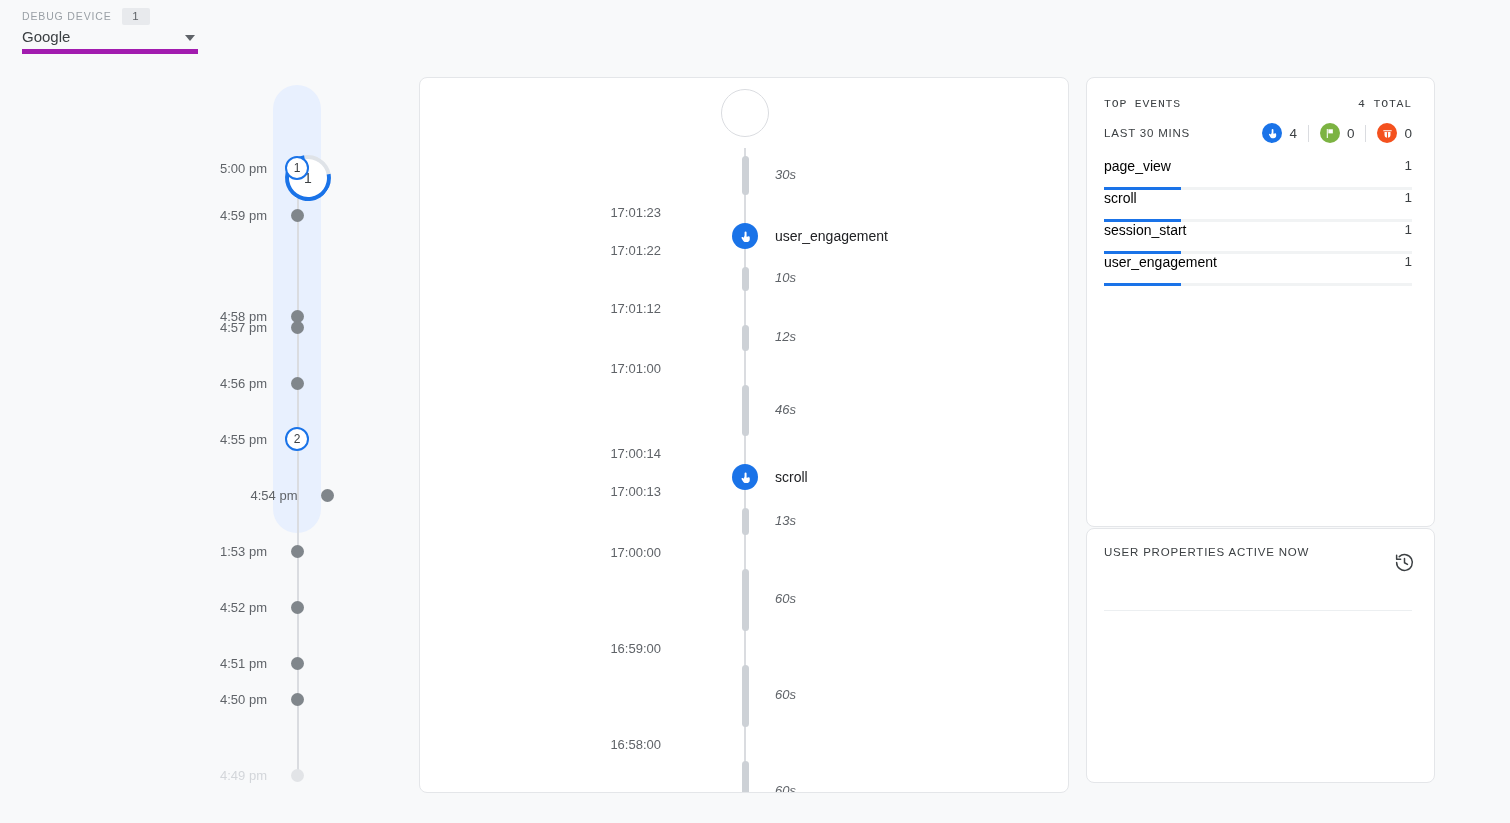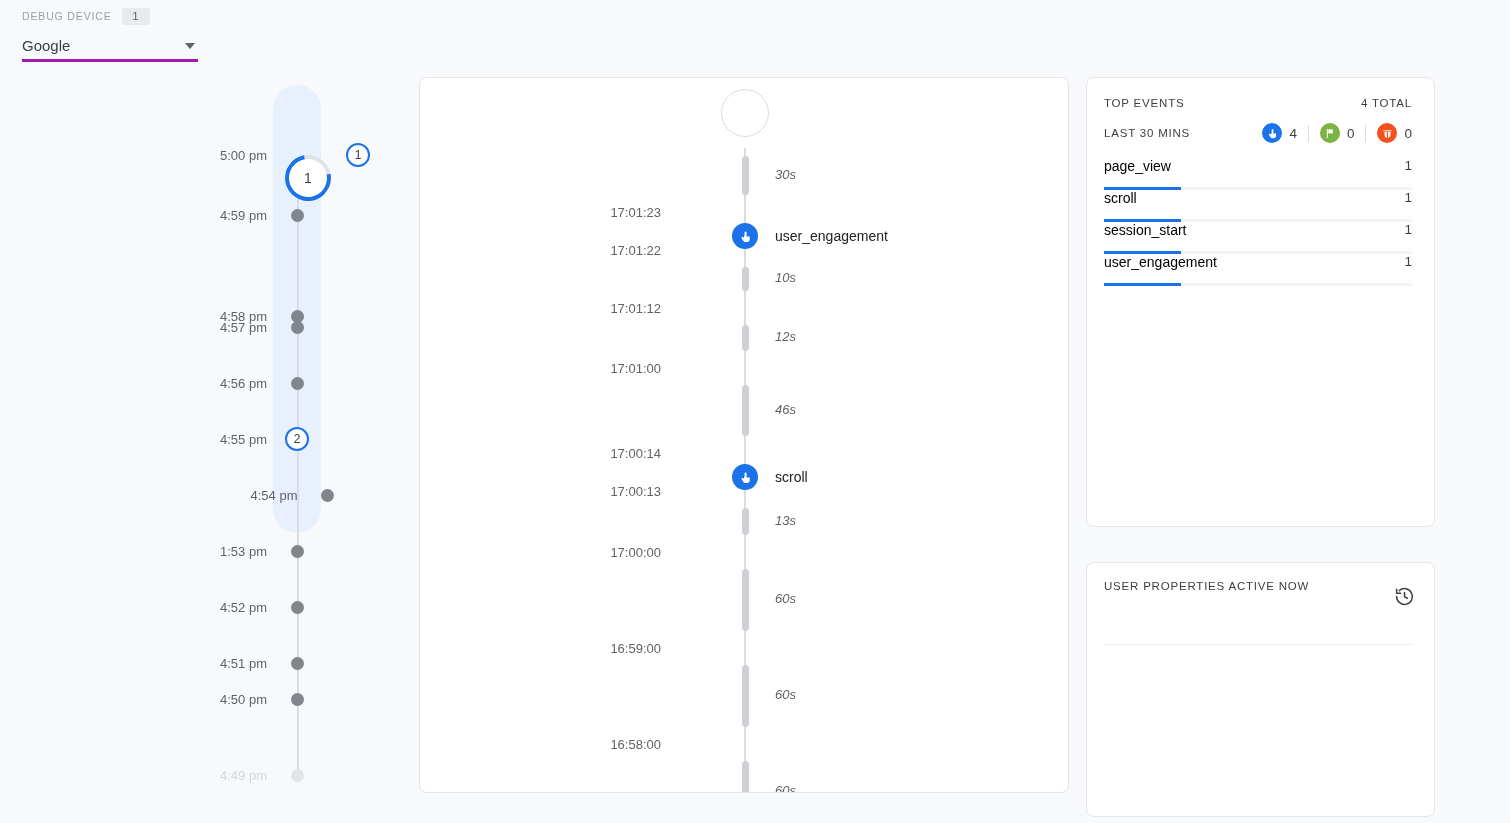--- a/index.html
+++ b/index.html
@@ -20,23 +20,23 @@
     font-size: 10.5px; letter-spacing: .85px; color: #9aa0a6;
     font-weight: 500; text-transform: uppercase;
   }
   .device-count {
     min-width: 28px; height: 17px; padding: 0 7px;
     background: #e8eaed; border-radius: 2px;
     font-size: 11.5px; color: #5f6368; line-height: 17px;
     text-align: center;
   }
   .device-select {
-    margin-top: 8px; position: relative;
+    position: relative;
     width: 176px; height: 30px;
-    border-bottom: 3px solid #a21caf;
+    border-bottom: 5px solid #a21caf;
     display: flex; align-items: center;
   }
   .device-value { font-size: 15px; color: #3c4043; }
   .caret {
     position: absolute; right: 3px; top: 11px;
     width: 0; height: 0;
     border-left: 5.5px solid transparent;
     border-right: 5.5px solid transparent;
     border-top: 6px solid #5f6368;
   }
@@ -86,21 +86,21 @@
   }
   .mt-head span { transform: rotate(-35deg); }
 
   
   .card {
     position: absolute; background: #ffffff;
     border: 1px solid #e4e6e9; border-radius: 8px;
   }
   .card-stream { left: 419px; top: 77px; width: 650px; height: 716px; overflow: hidden; }
   .card-events { left: 1086px; top: 77px; width: 349px; height: 450px; }
-  .card-props  { left: 1086px; top: 562px; width: 349px; height: 255px; }
+  .card-props  { left: 1086px; top: 528px; width: 349px; height: 255px; }
 
   
   .stream { position: relative; width: 650px; height: 716px; }
   .stream-rail {
     position: absolute; left: 324px; top: 70px;
     width: 2px; height: 646px; background: #dadce0;
   }
   .stream-head {
     position: absolute; left: 301px; top: 11px;
     width: 48px; height: 48px; border-radius: 50%;
@@ -129,20 +129,21 @@
   .ev-name {
     position: absolute; left: 355px;
     font-size: 14px; color: #202124;
   }
 
   
   .panel-pad { padding: 17px 22px 0 17px; }
   .panel-head {
     display: flex; justify-content: space-between; align-items: center;
     height: 16px;
+    font-family: Liberation Mono, monospace;
   }
   .panel-title {
     font-size: 11.5px; letter-spacing: .8px; font-weight: 500;
     color: #3c4043; text-transform: uppercase;
   }
   .panel-total {
     font-size: 11.5px; letter-spacing: .8px; font-weight: 500; color: #3c4043;
     text-transform: uppercase;
   }
   .panel-sub {
@@ -201,21 +202,21 @@
     </div>
   </div>
 
   <div class="minute-timeline">
     <div class="mt-highlight"></div>
     <div class="mt-rail"></div>
     <div class="mt-head">
       <span>1</span>
     </div>
     <div id="mt-rows">
-        <div class="mt-row" style="top: 70px; justify-content: space-between;">
+        <div class="mt-row" style="top: 83px;">
           <div class="mt-time">5:00 pm</div>
           <div class="mt-node">
             <div class="mt-ring">1</div>
           </div>
         </div>
         <div class="mt-row" style="top: 130px;">
           <div class="mt-time">4:59 pm</div>
           <div class="mt-node">
             <div class="mt-dot"></div>
           </div>

